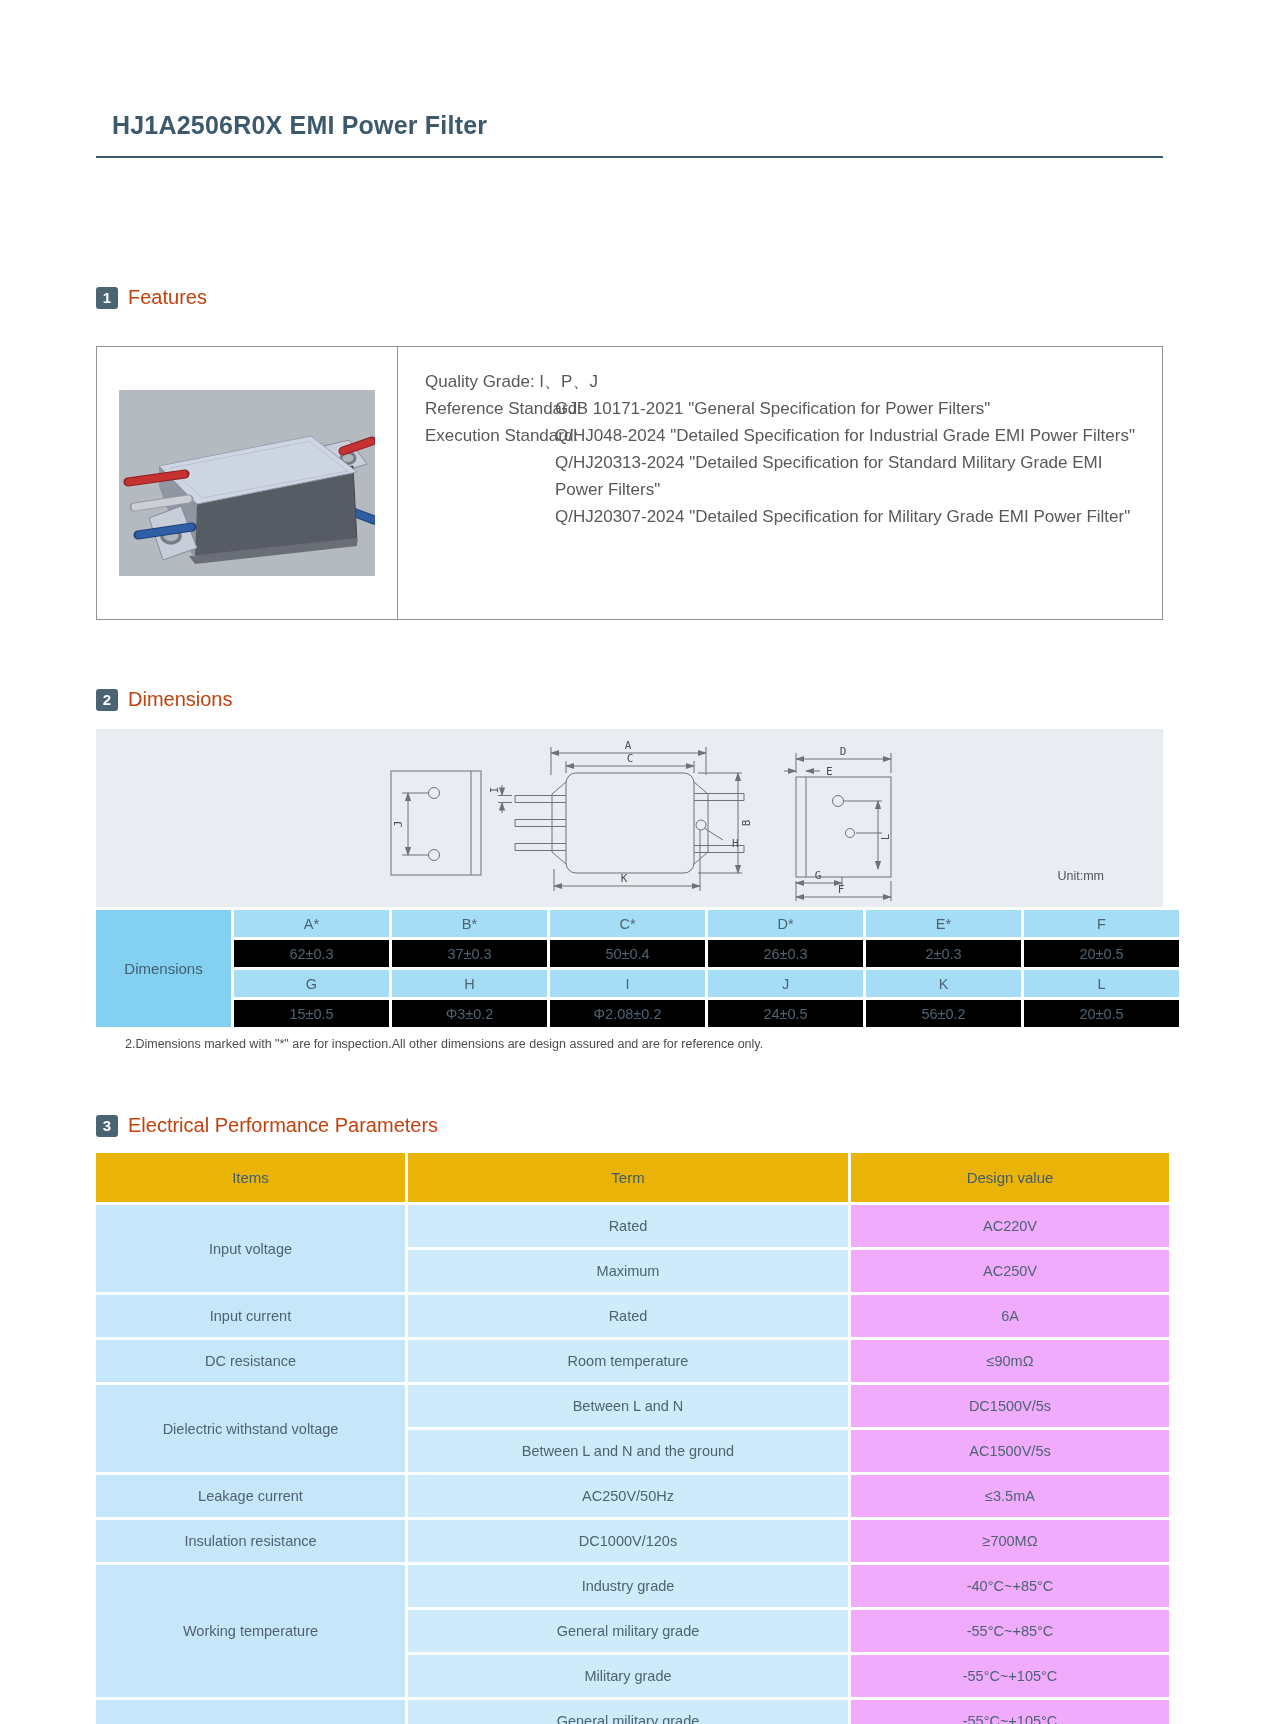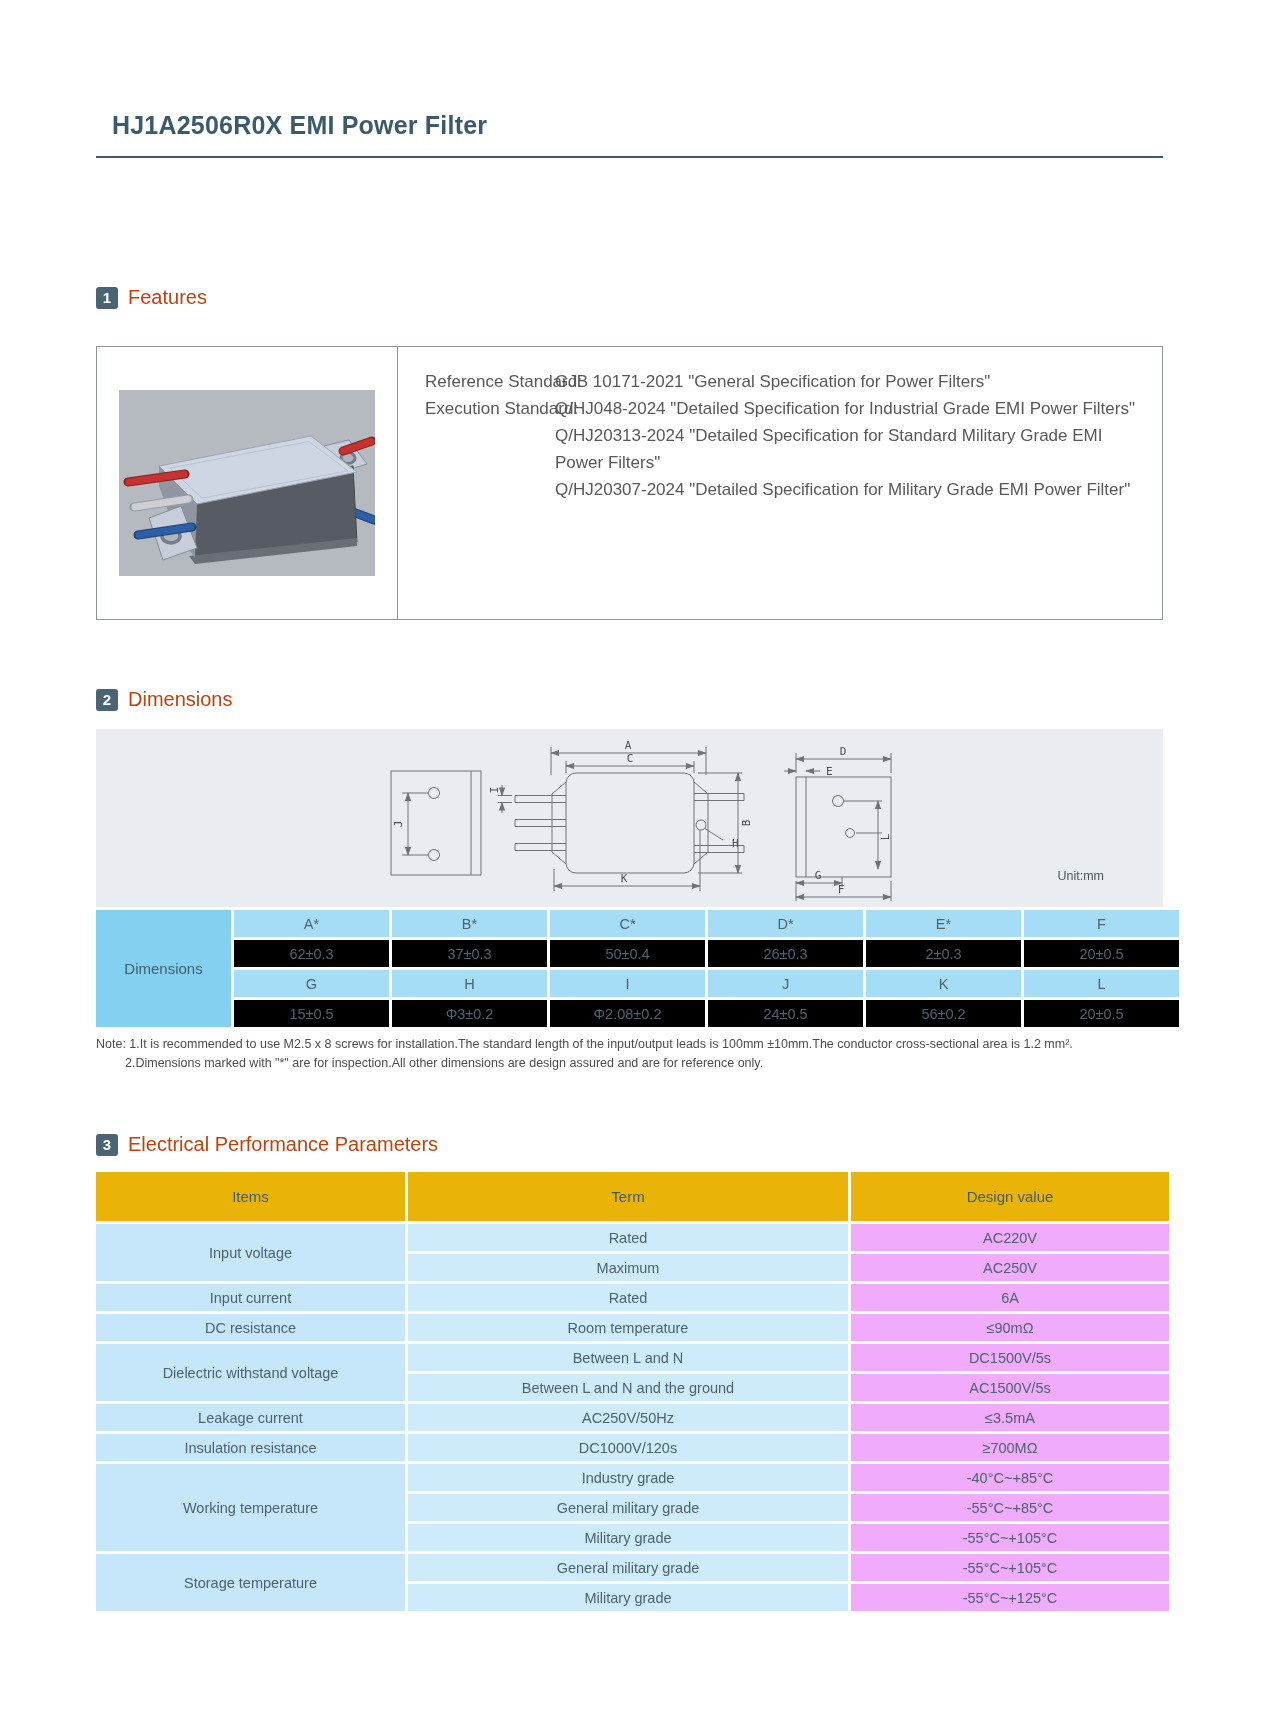--- a/index.html
+++ b/index.html
@@ -57,21 +57,21 @@
   .notes{margin-top:5px;font-size:12.5px;line-height:19px;color:#4c4c4c;}
   .notes .n2{padding-left:29px;}
 
   
   table.elec{
     border-collapse:separate;border-spacing:3px;table-layout:fixed;
     width:1073px;margin-left:-3px;margin-top:13px;
     font-size:14.5px;color:#4e6371;text-align:center;
   }
   table.elec th{background:#eab308;height:16px;font-weight:normal;font-size:15px;color:#3f5d6d;padding:16px 4px;}
-  table.elec td{height:27px;padding:0 6px;text-align:center;}
+  table.elec td{height:42px;padding:0 6px;text-align:center;}
   td.e-item{background:#c6e7f9;}
   td.e-term{background:#cdebfa;}
   td.e-value{background:#f0abfc;}
 
   .cad-text{font-family:"DejaVu Sans Mono","Liberation Mono",monospace;font-size:11px;fill:#4a4f54;}
   .unit-text{font-family:"Liberation Sans","DejaVu Sans",sans-serif;font-size:12.5px;fill:#4f565c;}
 </style>
 </head>
 <body>
 
@@ -114,20 +114,24 @@
 
           <line x1="9" y1="92" x2="66" y2="84" stroke="#8f2020" stroke-width="9" stroke-linecap="round"></line>
           <line x1="10" y1="92" x2="65" y2="84" stroke="#c63232" stroke-width="7" stroke-linecap="round"></line>
           <line x1="15" y1="117" x2="70" y2="109" stroke="#989ba3" stroke-width="9" stroke-linecap="round"></line>
           <line x1="16" y1="117" x2="69" y2="109" stroke="#cdcfd5" stroke-width="7" stroke-linecap="round"></line>
           <line x1="19" y1="145" x2="73" y2="137" stroke="#1f4379" stroke-width="9" stroke-linecap="round"></line>
           <line x1="20" y1="145" x2="72" y2="137" stroke="#2e5ea6" stroke-width="7" stroke-linecap="round"></line>
         </svg>
       </div>
       <div class="f-right">
+        <div>
+          <span class="f-label">Quality Grade:</span>
+          <span>I、P、J</span>
+        </div>
         <div class="f-grid">
           <span class="f-label">Reference Standard:</span>
           <span>GJB 10171-2021 "General Specification for Power Filters"</span>
         </div>
         <div class="f-grid">
           <span class="f-label">Execution Standard:</span>
           <div>
             <p>Q/HJ048-2024 "Detailed Specification for Industrial Grade EMI Power Filters"</p>
             <p>Q/HJ20313-2024 "Detailed Specification for Standard Military Grade EMI Power Filters"</p>
             <p>Q/HJ20307-2024 "Detailed Specification for Military Grade EMI Power Filter"</p>
@@ -280,21 +284,20 @@
             <td class="dim-value">Φ3±0.2</td>
             <td class="dim-value">Φ2.08±0.2</td>
             <td class="dim-value">24±0.5</td>
             <td class="dim-value">56±0.2</td>
             <td class="dim-value">20±0.5</td>
           </tr>
         </tbody>
     </table>
 
     <div class="notes">
-      <div class="n1">Note: 1.It is recommended to use M2.5 x 8 screws for installation.The standard length of the input/output leads is 100mm ±10mm.The conductor cross-sectional area is 1.2 mm².</div>
       <div class="n2">2.Dimensions marked with "*" are for inspection.All other dimensions are design assured and are for reference only.</div>
     </div>
 
     <div class="sec sec-3">
       <div class="badge">3</div>
       <div class="sec-title">Electrical Performance Parameters</div>
     </div>
 
     <table class="elec">
       <colgroup>

